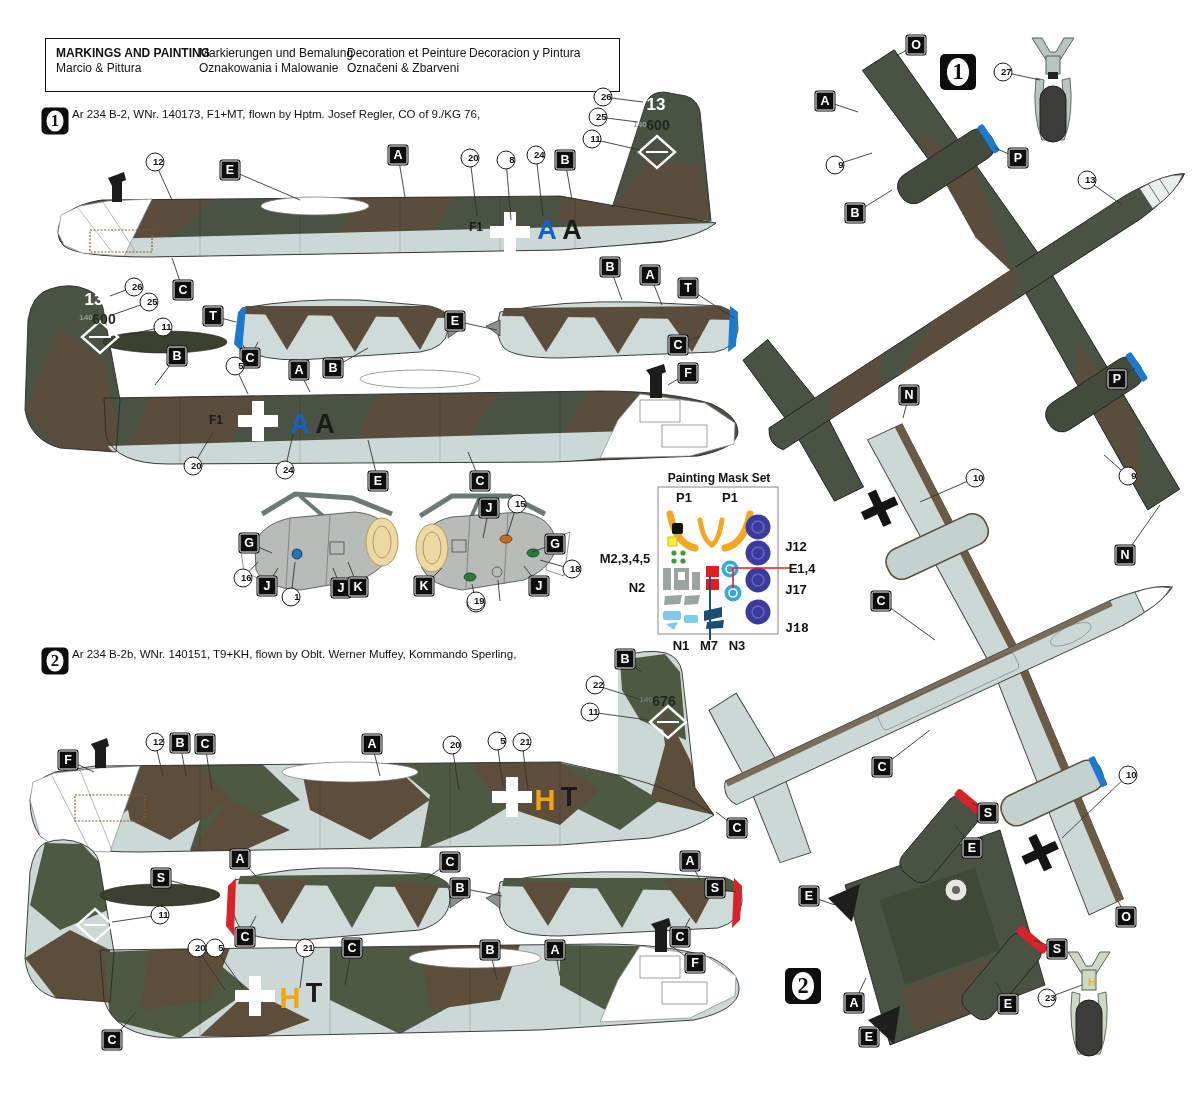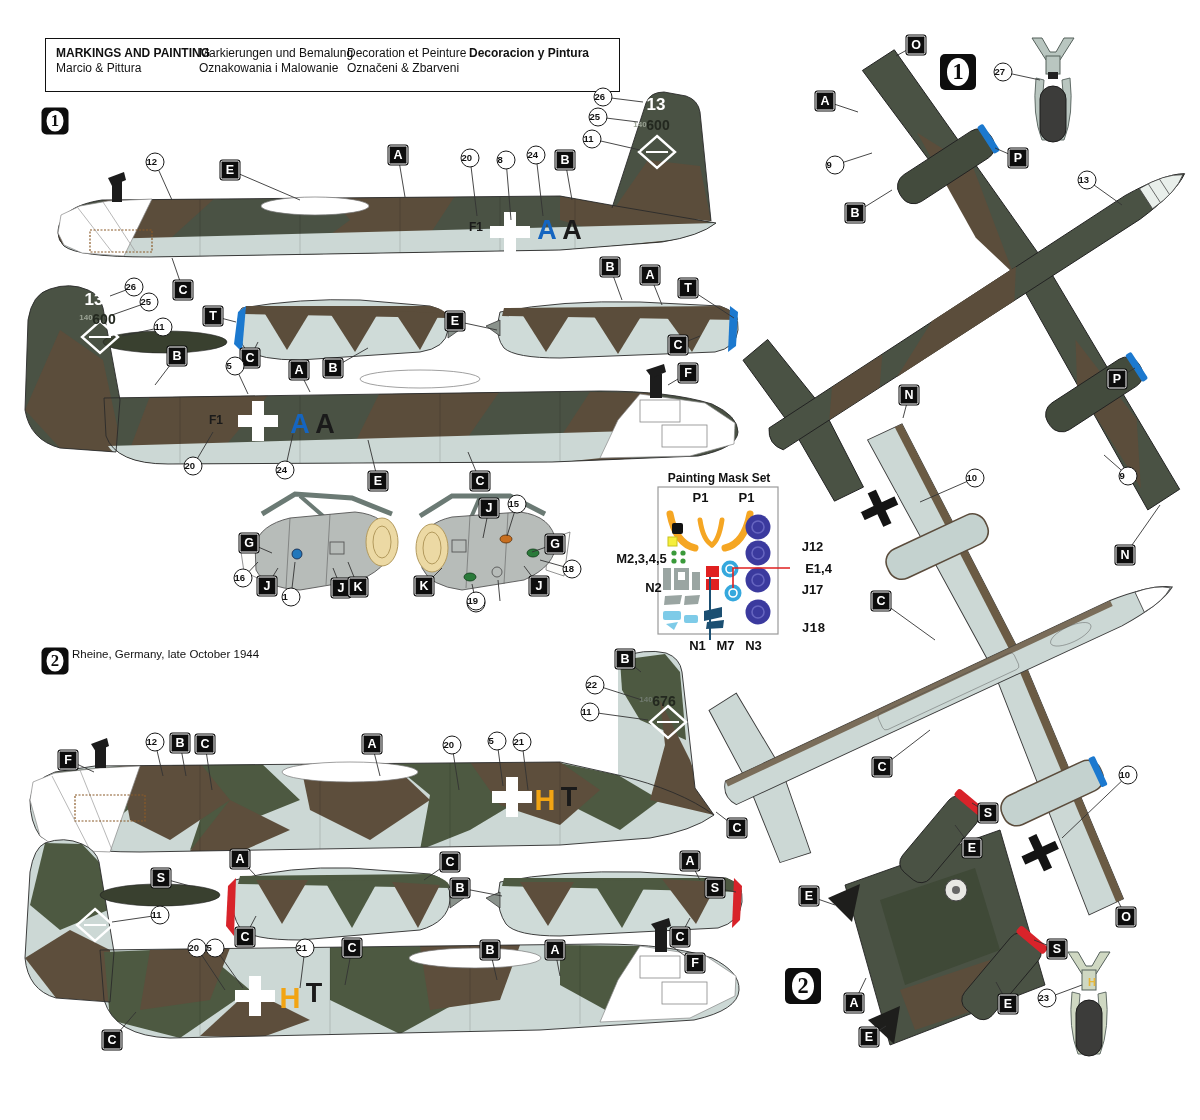--- a/index.html
+++ b/index.html
@@ -8,37 +8,37 @@
   #art,#leads{position:absolute;left:0;top:0;}
   #leads{pointer-events:none;}
   
   #header-box{position:absolute;left:45px;top:38px;width:573px;height:52px;border:1.6px solid #111;
               background:#fff;display:flex;align-items:flex-start;}
   .hcol{padding-top:7px;font-size:12px;line-height:15px;white-space:nowrap;}
   .hcol .r1b{font-weight:bold;}
   #hc1{margin-left:10px;width:143px;}
   #hc2{width:148px;}
   #hc3{width:122px;}
-  #hc4{width:140px;font-weight:bold;}
+  #hc4{width:140px;}
   .caption{position:absolute;font-size:11.5px;line-height:15px;white-space:nowrap;}
   
   .letter{position:absolute;transform:translate(-50%,-50%);background:#0d0d0d;color:#fff;
           width:17px;height:17px;line-height:17px;text-align:center;font-size:12.5px;font-weight:bold;
           border:1px solid #fff;box-shadow:0 0 0 1px #0d0d0d;border-radius:2px;z-index:30;}
   .num{position:absolute;transform:translate(-50%,-50%);background:#fff;color:#111;
-       width:17px;height:17px;line-height:16px;text-align:left;font-size:9.5px;font-weight:bold;
+       width:17px;height:17px;line-height:16px;text-align:right;font-size:9.5px;font-weight:bold;
        border:1.4px solid #1a1a1a;border-radius:50%;z-index:30;}
   .marking{position:absolute;transform:translate(-50%,-50%);font-weight:800;line-height:1;z-index:20;
            letter-spacing:0;}
   .badge{position:absolute;transform:translate(-50%,-50%);background:#0d0d0d;border-radius:5px;
          display:flex;align-items:center;justify-content:center;z-index:30;}
   .badge-circle{background:#fff;border-radius:50%;display:flex;align-items:center;justify-content:center;}
   .badge-circle span{font-weight:800;color:#0d0d0d;font-family:"Liberation Serif",serif;}
   .mask-label{position:absolute;transform:translate(-50%,-50%);font-weight:bold;font-size:13px;z-index:25;
-              white-space:nowrap;padding-left:33px;}
+              white-space:nowrap;}
   #mask-title{position:absolute;left:719px;top:478px;transform:translate(-50%,-50%);
               font-weight:bold;font-size:12px;z-index:25;white-space:nowrap;}
 </style>
 </head>
 <body>
 
 <div id="sheet">
 
 <svg id="art" width="1200" height="1120" viewBox="0 0 1200 1120">
   <defs>
@@ -494,23 +494,24 @@
   <div class="hcol" id="hc3">
     <div>Decoration et Peinture</div>
     <div>Označeni &amp; Zbarveni</div>
   </div>
   <div class="hcol" id="hc4">
     <div>Decoracion y Pintura</div>
   </div>
 </div>
 
 <div class="caption" style="left:72px;top:107px;">
+  <div>Ar 234 B-2, WNr. 140173, F1+MT, flown by Hptm. Josef Regler, CO of 9./KG 76,</div>
 </div>
 <div class="caption" style="left:72px;top:647px;">
-  <div>Rheine, Germany, late October 1944</div>
+  <div>Ar 234 B-2b, WNr. 140151, T9+KH, flown by Oblt. Werner Muffey, Kommando Sperling,</div>
 </div>
 
 <div id="mask-title">Painting Mask Set</div>
 
 <div id="marking-layer">
       <span class="marking" style="left: 476px; top: 227px; font-size: 12px; color: rgb(26, 26, 26);">F1</span>
       <span class="marking" style="left: 547px; top: 230px; font-size: 27px; color: rgb(21, 101, 192);">A</span>
       <span class="marking" style="left: 572px; top: 230px; font-size: 27px; color: rgb(26, 26, 26);">A</span>
       <span class="marking" style="left: 656px; top: 104px; font-size: 17px; color: rgb(255, 255, 255);">13</span>
       <span class="marking" style="left: 640px; top: 125px; font-size: 8px; color: rgb(154, 162, 148);">140</span>

